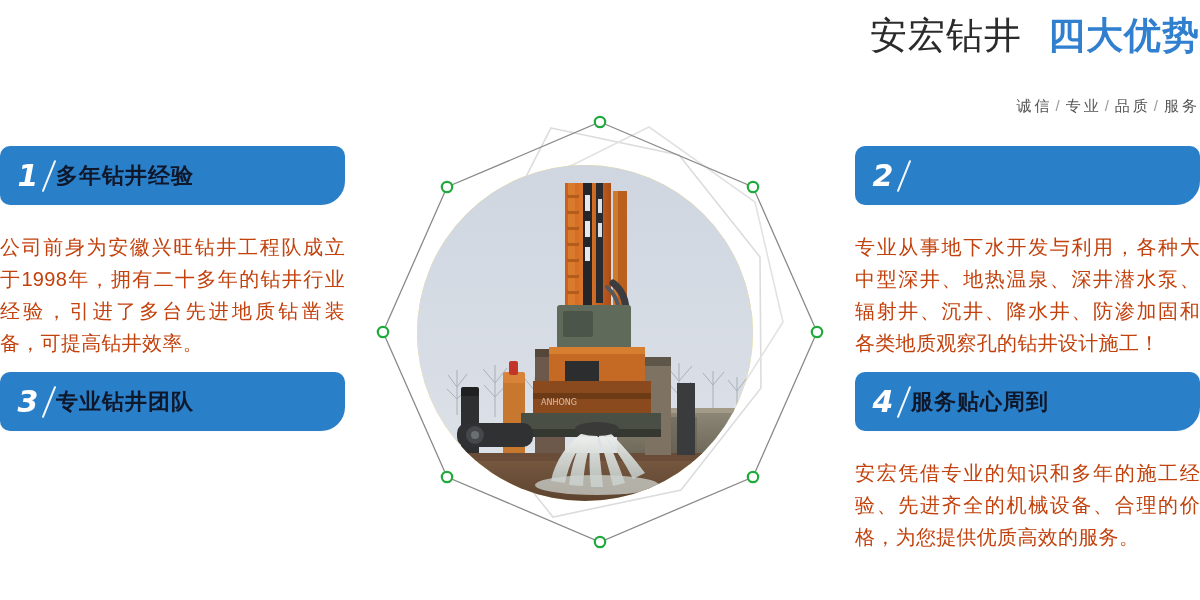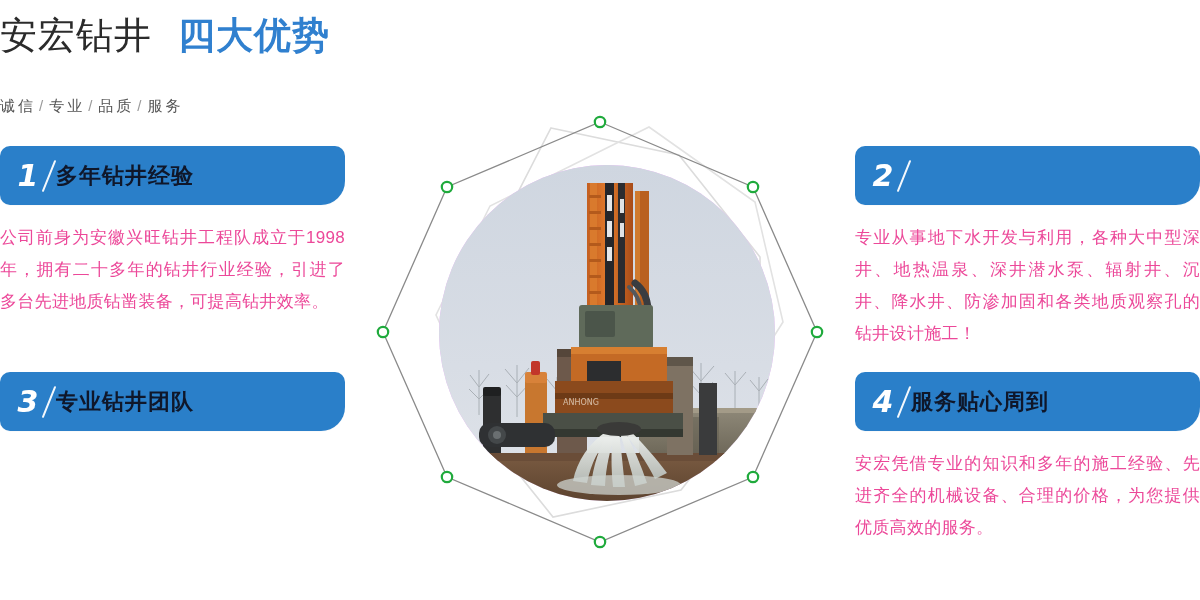--- a/index.html
+++ b/index.html
@@ -4,40 +4,40 @@
 <style>
   html,body{margin:0;padding:0;}
   body{
     width:1200px;height:600px;overflow:hidden;background:#ffffff;
     font-family:"Liberation Sans","DejaVu Sans",sans-serif;
     -webkit-font-smoothing:antialiased;
   }
   .page{position:relative;width:1200px;height:600px;background:#fff;}
 
   
-  .header{position:absolute;left:0;top:0;width:1171px;height:110px;text-align:left;text-decoration:underline;}
+  .header{position:absolute;left:0;top:0;width:1171px;height:110px;text-align:right;text-decoration:underline;}
   .title-row{
     position:absolute;left:0;top:12px;width:1200px;
     font-size:37px;line-height:48px;font-weight:700;letter-spacing:1px;white-space:nowrap;
   }
   .title-dark{color:#2b2b2b;font-weight:500;}
   .title-gap{display:inline-block;width:26px;}
   .title-blue{color:#3080cf;font-weight:700;}
   .subtitle{
     position:absolute;left:0;top:66px;width:1200px;
     font-size:15px;line-height:24px;color:#555;letter-spacing:3px;white-space:nowrap;font-weight:400;margin-top:28px;
   }
   .sep{color:#9a9a9a;padding:0 3px;}
 
   
   .center-art{position:absolute;left:370px;top:110px;width:460px;height:490px;}
   .center-art svg{position:absolute;left:0;top:0;}
   .photo-wrap{
-    position:absolute;left:69px;top:55px;width:336px;height:336px;border-radius:50%;
-    overflow:hidden;background:#f0abfc;
+    position:absolute;left:47px;top:55px;width:336px;height:336px;border-radius:50%;
+    overflow:hidden;background:#fde047;
   }
   .photo{position:absolute;left:0;top:0;width:336px;height:336px;}
 
   
   .col{position:absolute;width:345px;}
   .col-left{left:0;}
   .col-right{left:855px;}
 
   .block{position:absolute;width:345px;}
 
@@ -53,21 +53,21 @@
     font-family:"DejaVu Sans","Liberation Sans",sans-serif;
   }
   .badge-num::after{
     content:"";position:absolute;right:6px;top:13px;width:2px;height:34px;
     background:#ffffff;transform:rotate(22deg);border-radius:1px;opacity:.95;
   }
   .badge-label{
     color:#0f172a;font-size:22px;font-weight:700;letter-spacing:1px;white-space:nowrap;
   }
   .body-text{
-    margin-top:17px;font-size:17px;line-height:32px;color:#ec4899;
+    margin-top:26px;font-size:20px;line-height:32px;color:#c2410c;
     letter-spacing:.3px;text-align:justify;
   }
 
   
   .b1{top:146px;}
   .b2{top:146px;}
   .b3{top:372px;}
   .b4{top:372px;}
 </style>
 </head>

